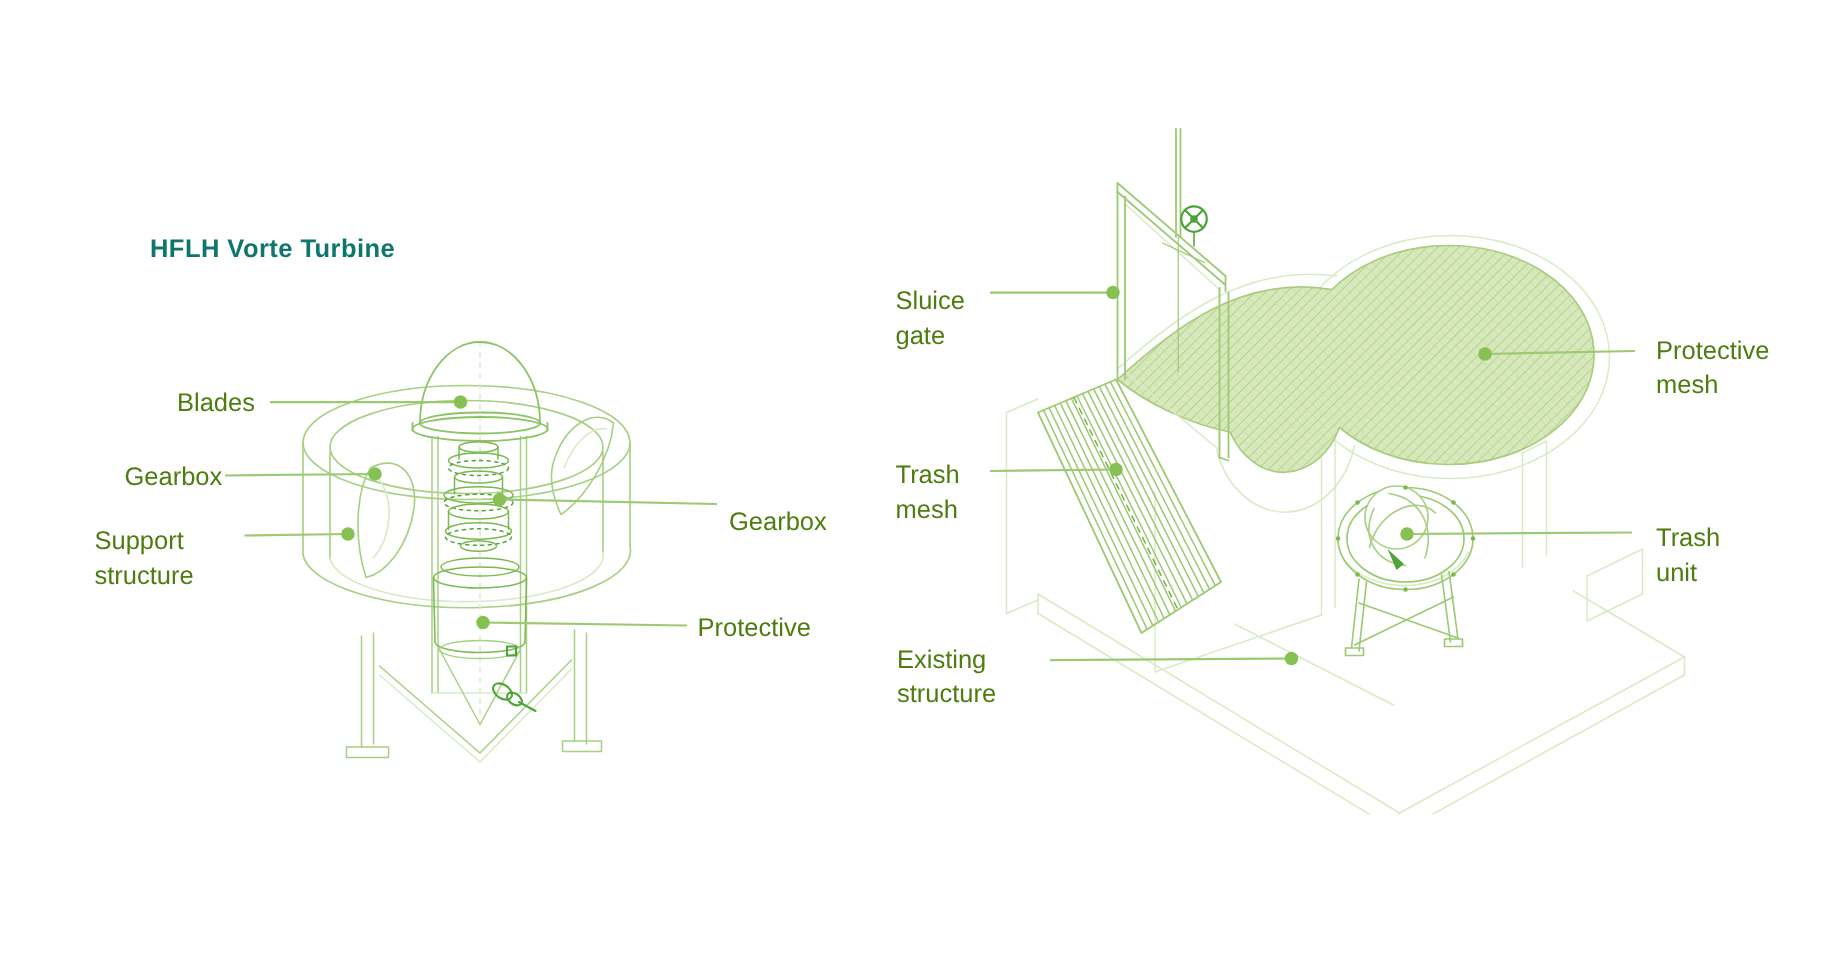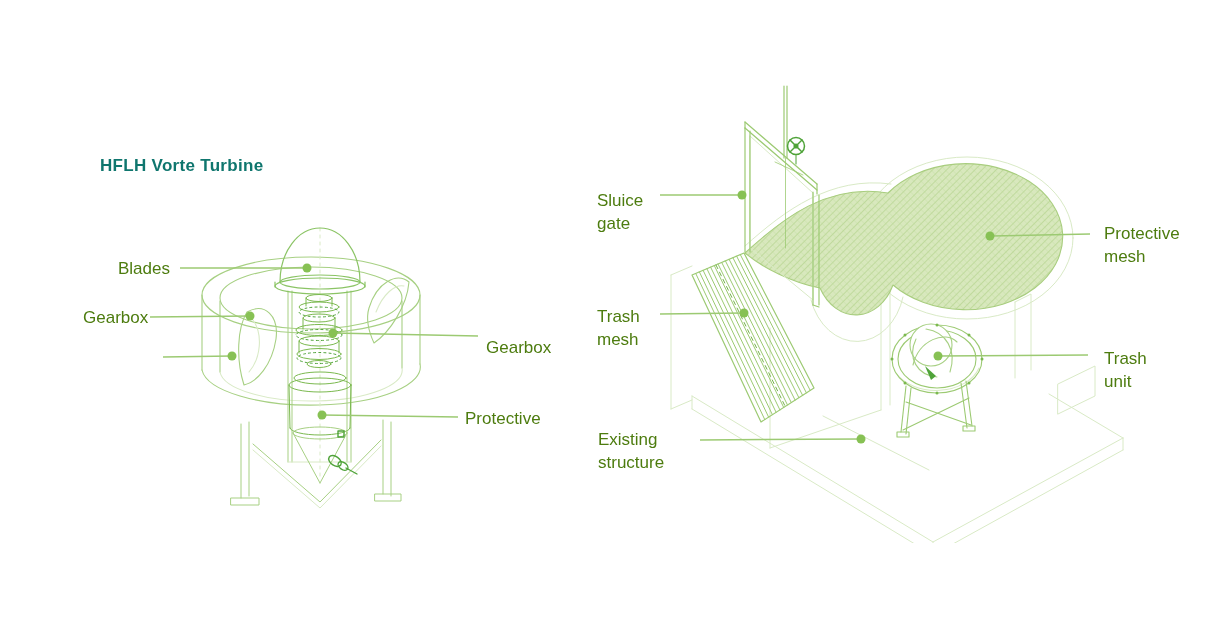--- a/index.html
+++ b/index.html
@@ -270,20 +270,21 @@
       </g>
       <g>
         <line x1="1088" y1="355" x2="938" y2="356"></line>
           <circle cx="938" cy="356" r="4.5" fill="#87c154" stroke="none"></circle>
       </g>
     </g>
   </svg>
 
   <div class="label" style="left:118px;top:257px">Blades</div>
   <div class="label" style="left:83px;top:306px">Gearbox</div>
+  <div class="label" style="left:63px;top:349px;width:88px">Support structure</div>
   <div class="label" style="left:486px;top:336px">Gearbox</div>
   <div class="label" style="left:465px;top:407px">Protective</div>
 
   <div class="label" style="left:597px;top:189px;width:62px">Sluice gate</div>
   <div class="label" style="left:597px;top:305px;width:56px">Trash mesh</div>
   <div class="label" style="left:598px;top:428px;width:88px">Existing structure</div>
   <div class="label" style="left:1104px;top:222px;width:96px">Protective mesh</div>
   <div class="label" style="left:1104px;top:347px;width:52px">Trash unit</div>
 
 </div>

